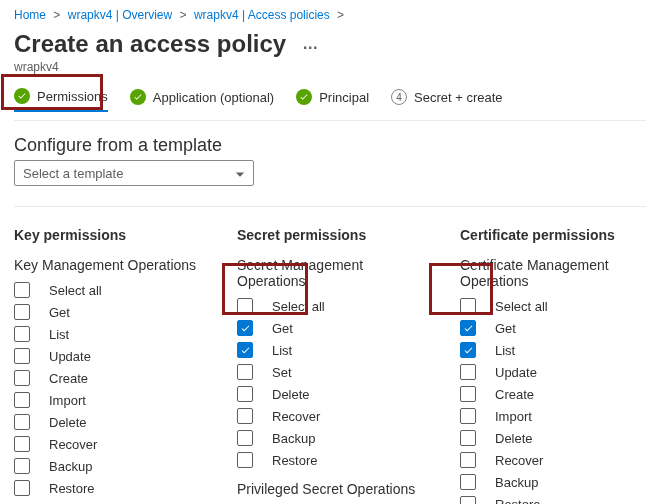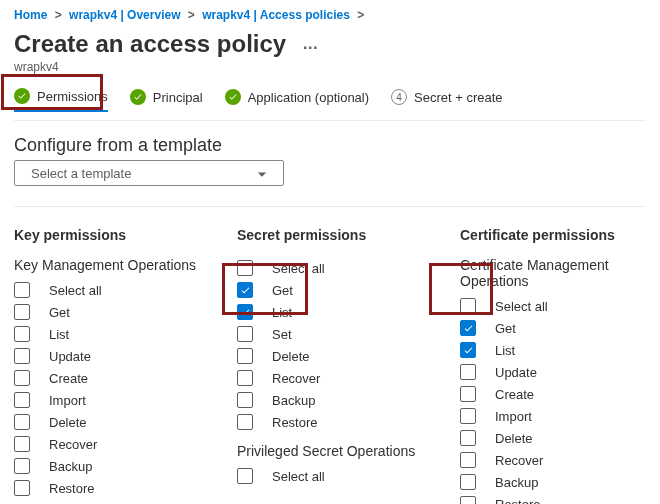--- a/index.html
+++ b/index.html
@@ -7,21 +7,21 @@
     font-family: "Segoe UI", -apple-system, BlinkMacSystemFont, sans-serif;
     font-size: 13px;
     color: #323130;
     background: #fff;
     width: 660px;
     height: 504px;
     overflow: hidden;
     padding: 8px 14px;
   }
   a { color: #0078d4; text-decoration: none; cursor: pointer; }
-  .breadcrumb { font-size: 12px; color: #0078d4; margin-bottom: 8px; font-weight: bold; }
+  .breadcrumb { font-size: 12px; color: #0078d4; margin-bottom: 8px; }
   .breadcrumb .sep { color: #605e5c; margin: 0 4px; }
   .page-title { font-size: 24px; font-weight: 600; color: #323130; display: flex; align-items: center; gap: 16px; }
   .page-subtitle { font-size: 12px; color: #605e5c; margin-top: 2px; margin-bottom: 14px; }
   .ellipsis { color: #605e5c; font-size: 16px; cursor: pointer; }
 
   .wizard { display: flex; align-items: center; gap: 22px; margin-bottom: 4px; }
   .wizard-step { display: flex; align-items: center; gap: 7px; cursor: pointer; padding-bottom: 6px; }
   .wizard-step.active { border-bottom: 2px solid #0078d4; }
   .step-circle-check {
     width: 16px; height: 16px; border-radius: 50%; background: #57a300;
@@ -31,23 +31,23 @@
   .step-circle-num {
     width: 16px; height: 16px; border-radius: 50%; border: 1px solid #8a8886;
     display: inline-flex; align-items: center; justify-content: center;
     font-size: 10px; color: #605e5c;
   }
   .step-label { font-size: 13px; color: #323130; }
   .divider { border: none; border-top: 1px solid #edebe9; margin: 8px 0 14px 0; }
 
   .template-label { font-size: 18px; color: #323130; margin-bottom: 4px; }
   .select-wrap {
-    width: 270px; height: 26px; border: 1px solid #8a8886; border-radius: 2px;
+    width: 240px; height: 26px; border: 1px solid #8a8886; border-radius: 2px;
     display: flex; align-items: center; justify-content: space-between;
-    padding: 0 16px; color: #605e5c; font-size: 13px; cursor: pointer;
+    padding: 0 8px; color: #605e5c; font-size: 13px; cursor: pointer;
     background: #fff;
   }
   .select-wrap .chev { width: 10px; height: 10px; }
   .select-wrap .chev svg { width: 10px; height: 10px; fill: #605e5c; }
 
   .columns { display: flex; gap: 28px; margin-top: 20px; }
   .col { flex: 0 0 195px; }
   .col-title { font-size: 14px; font-weight: 600; margin-bottom: 14px; }
   .group-title { font-size: 14px; color: #323130; margin-bottom: 6px; margin-top: 10px; }
   .chk-row {
@@ -96,29 +96,29 @@
         </svg>
     </span>
     <span class="step-label">Permissions</span>
   </div>
   <div class="wizard-step">
     <span class="step-circle-check">
       <svg viewBox="0 0 16 16">
           <path d="M6 10.2L3.3 7.5l-1 1L6 12.2 13.7 4.5l-1-1z"></path>
         </svg>
     </span>
-    <span class="step-label">Principal</span>
+    <span class="step-label">Application (optional)</span>
   </div>
   <div class="wizard-step">
     <span class="step-circle-check">
       <svg viewBox="0 0 16 16">
           <path d="M6 10.2L3.3 7.5l-1 1L6 12.2 13.7 4.5l-1-1z"></path>
         </svg>
     </span>
-    <span class="step-label">Application (optional)</span>
+    <span class="step-label">Principal</span>
   </div>
   <div class="wizard-step">
     <span class="step-circle-num">4</span>
     <span class="step-label">Secret + create</span>
   </div>
 </div>
 <hr class="divider">
 
 <div class="template-label">Configure from a template</div>
 <div class="select-wrap">
@@ -181,20 +181,21 @@
           <span class="chk"></span>
           <span>Restore</span>
         </div>
       </div>
     <div class="group-title">Cryptographic Operations</div>
 
   </div>
 
   <div class="col">
     <div class="col-title">Secret permissions</div>
+    <div class="group-title">Secret Management Operations</div>
     <div class="chk-row">
       <span class="chk"></span>
       <span>Select all</span>
     </div>
     <div id="secret-items">
         <div class="chk-row">
           <span class="chk checked">
             <svg viewBox="0 0 16 16">
               <path d="M6 10.2L3.3 7.5l-1 1L6 12.2 13.7 4.5l-1-1z"></path>
             </svg>

